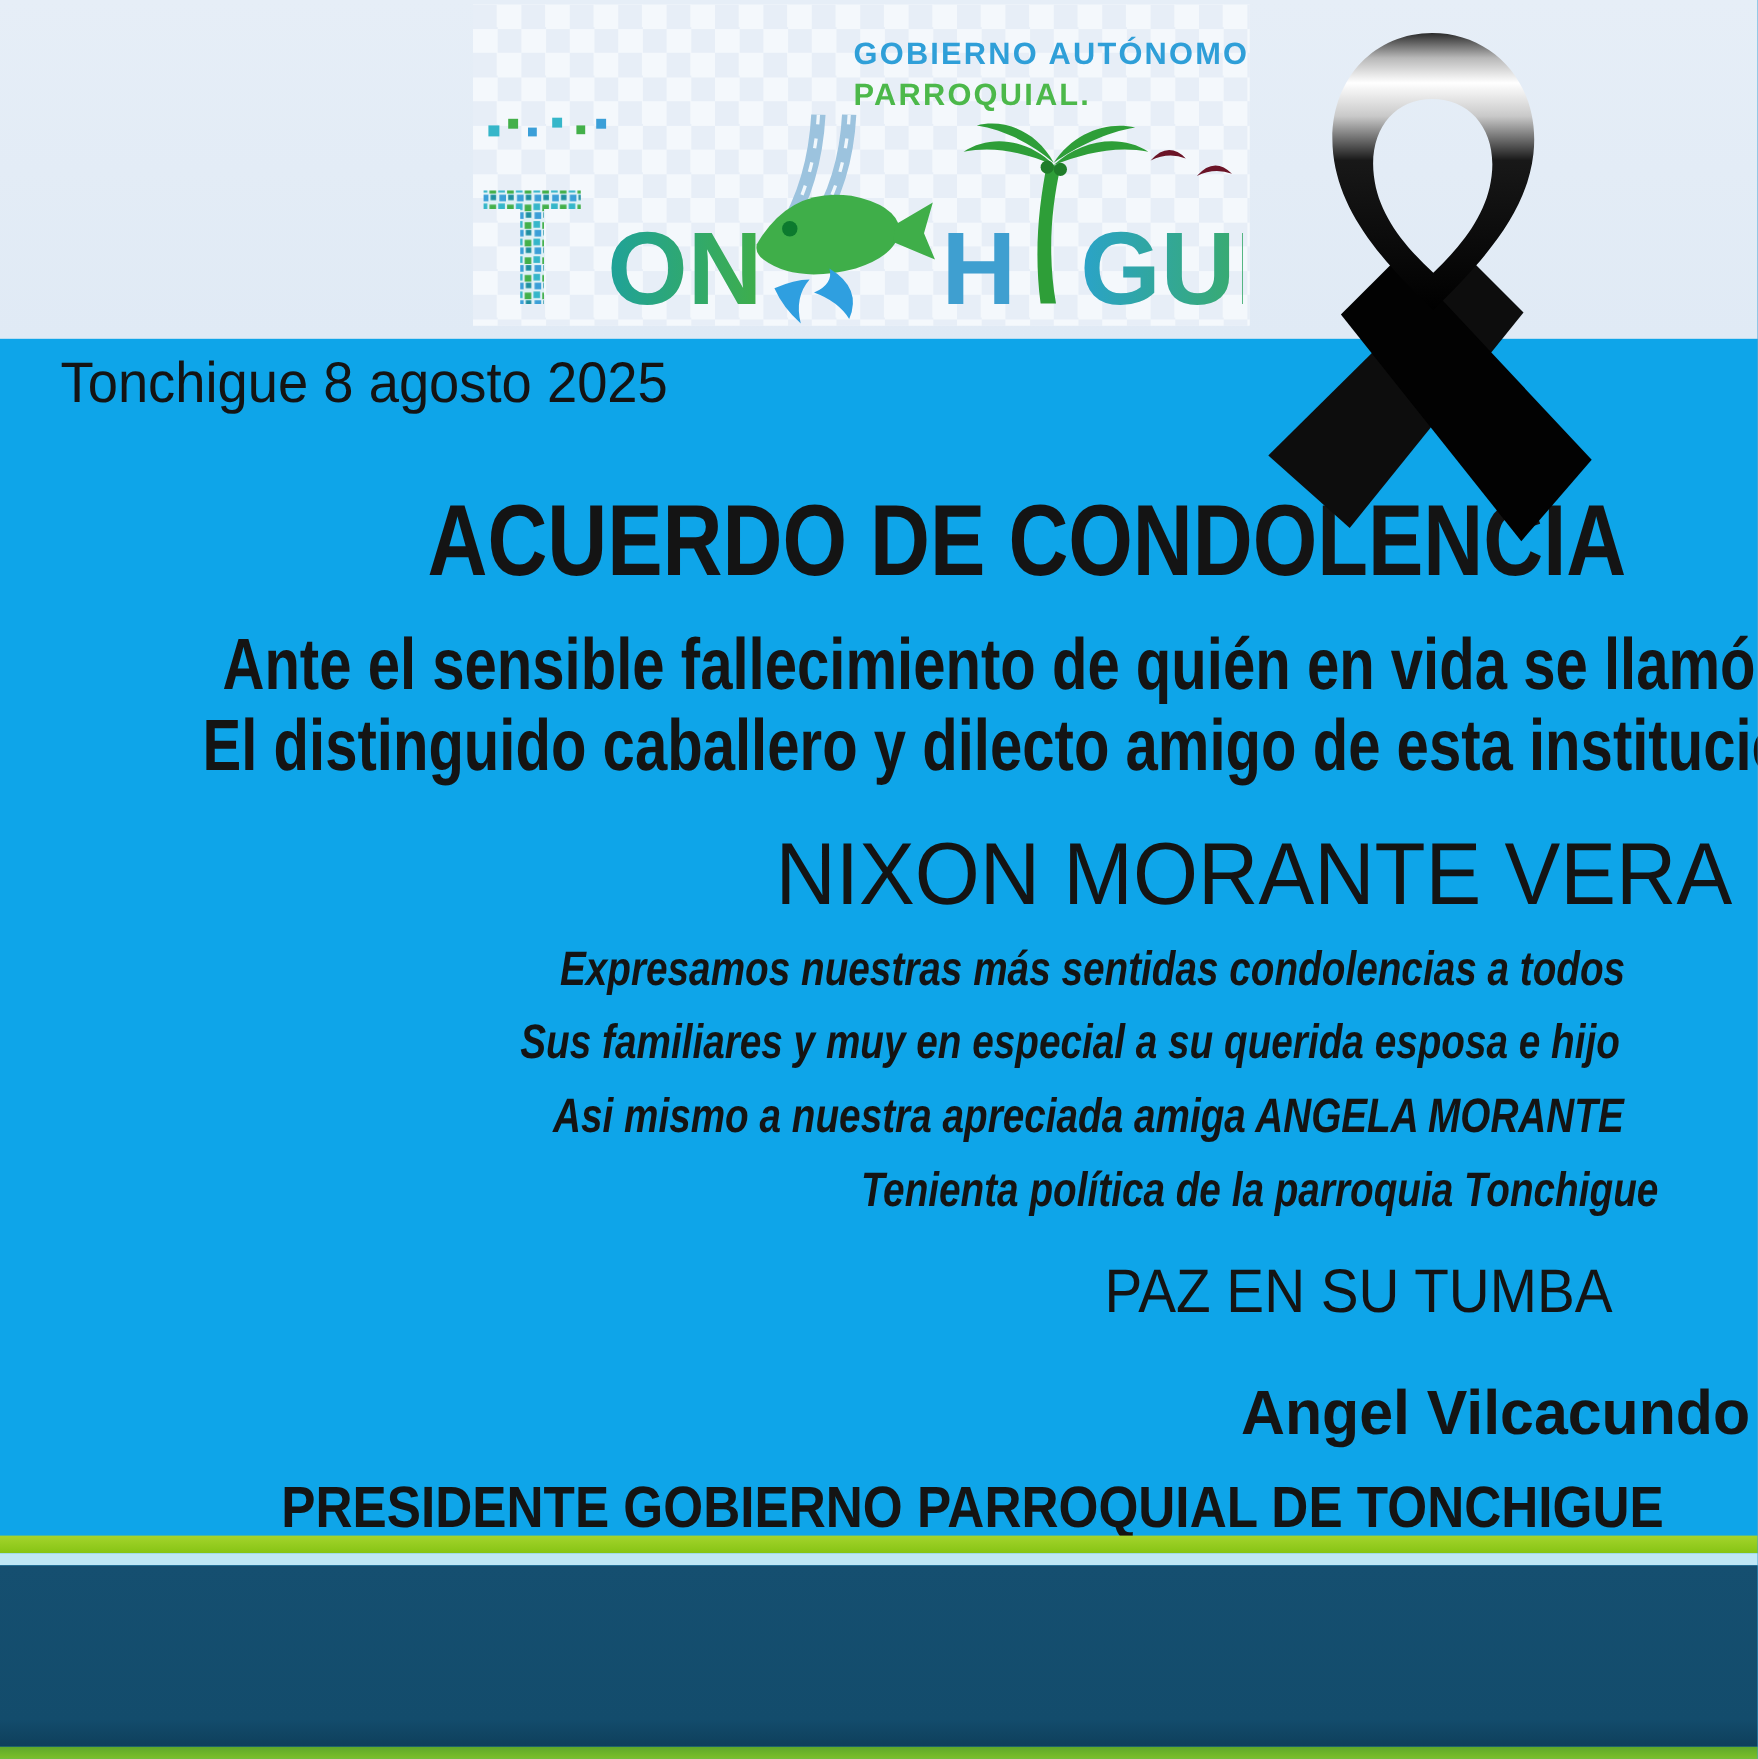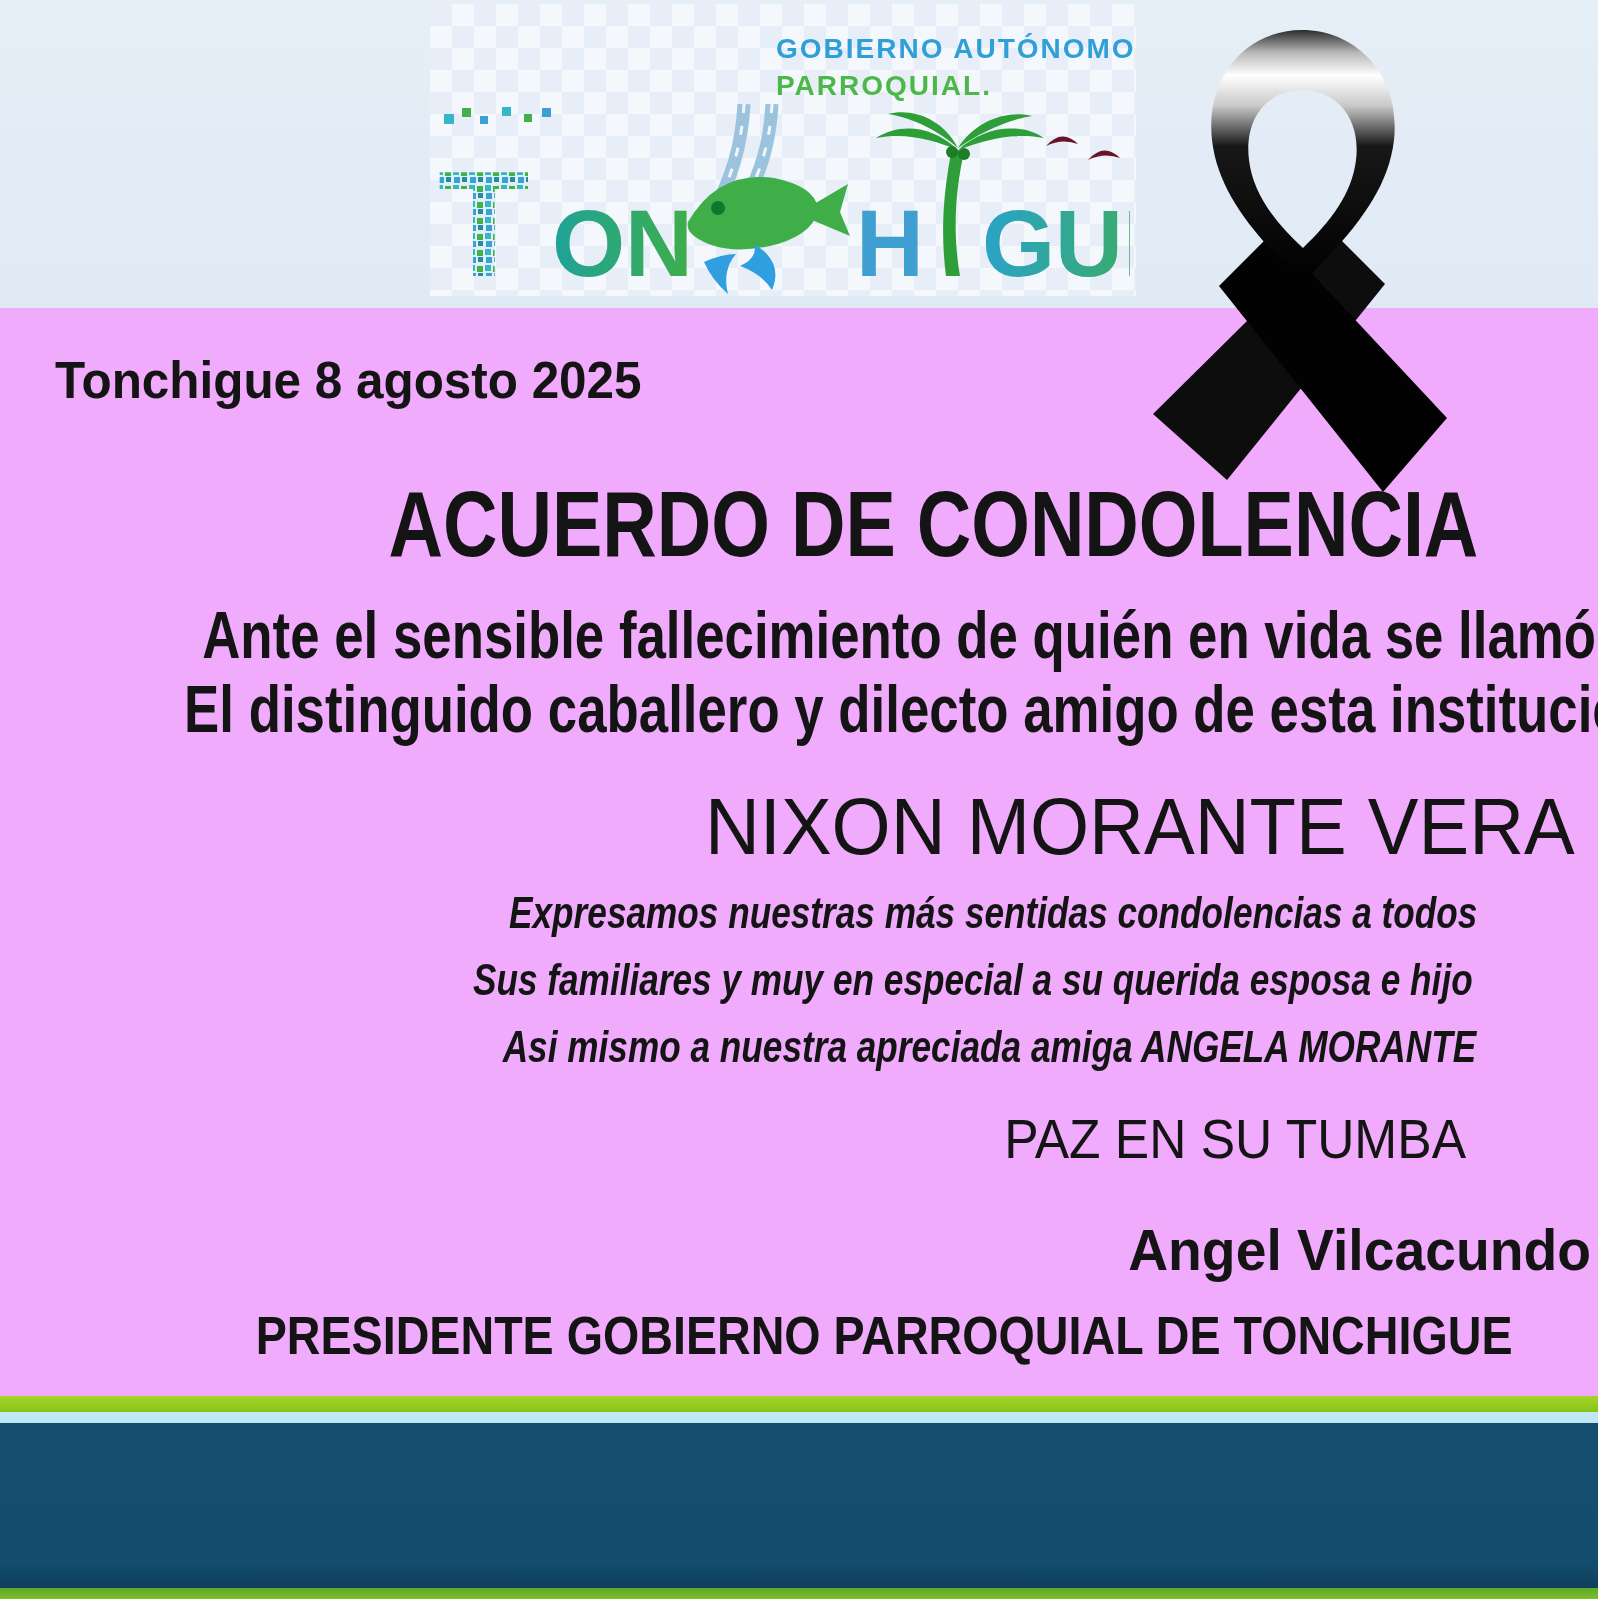--- a/index.html
+++ b/index.html
@@ -1,18 +1,18 @@
 <!DOCTYPE html>
 <html><head>
 <meta charset="utf-8">
 <style>
   html,body{margin:0;padding:0;background:#9aa7b4;}
   .poster{
     position:relative;width:1598px;height:1599px;margin:0 auto;
-    background:#f0abfc;overflow:hidden;
+    background:#0ea5e9;overflow:hidden;
     font-family:"Liberation Sans","DejaVu Sans",sans-serif;
     color:#141414;
   }
   
   .top-band{
     position:absolute;left:0;top:0;width:1598px;height:308px;
     background:linear-gradient(180deg,#e6eef7 0%,#e0eaf5 100%);
   }
   .logo-plate{
     position:absolute;left:430px;top:4px;width:706px;height:292px;
@@ -27,21 +27,21 @@
   .org-line-1{color:#2f9fd8;}
   .org-line-2{color:#27ab9e;}
   .org-line-3{color:#4cb84a;}
   .logo-svg{position:absolute;left:6px;top:100px;}
   .logo-text{font-family:"Liberation Sans","DejaVu Sans",sans-serif;font-weight:bold;}
   
   .ribbon-svg{position:absolute;left:1135px;top:22px;z-index:3;}
   
   .content{position:absolute;left:0;top:308px;width:1598px;z-index:2;}
   .dateline{
-    margin:42px 0 0 55px;font-size:52px;font-weight:bold;
+    margin:10px 0 0 55px;font-size:52px;font-weight:normal;
   }
   .dateline .cx{display:inline-block;transform:scaleX(.95);transform-origin:0 50%;white-space:nowrap;}
   .line{text-align:right;}
   .cxc{display:inline-block;transform:scaleX(.85);transform-origin:50% 50%;white-space:nowrap;}
   .h-title{margin-top:66px;font-size:92px;font-weight:bold;line-height:96px;}
   .h-title .cxc{transform:scaleX(.82);}
   .intro{font-size:66px;font-weight:bold;line-height:70px;}
   .intro .cxc{transform:scaleX(.80);}
   .intro-1{margin-top:28px;padding-left:28px;}
   .intro-2{margin-top:4px;}
@@ -191,20 +191,23 @@
     <div class="para">
       <div class="line">
         <span class="cxc">Expresamos nuestras más sentidas condolencias a  todos</span>
       </div>
       <div class="line">
         <span class="cxc">Sus familiares y muy en especial a su querida esposa e hijo</span>
       </div>
       <div class="line">
         <span class="cxc">Asi mismo a nuestra apreciada amiga ANGELA MORANTE</span>
       </div>
+      <div class="line">
+        <span class="cxc">Tenienta política de la parroquia Tonchigue</span>
+      </div>
     </div>
 
     <div class="farewell">
       <span class="cx">PAZ EN SU TUMBA</span>
     </div>
 
     <div class="line sig-name">
       <span class="cxc">Angel Vilcacundo</span>
     </div>
     <div class="line sig-title">

